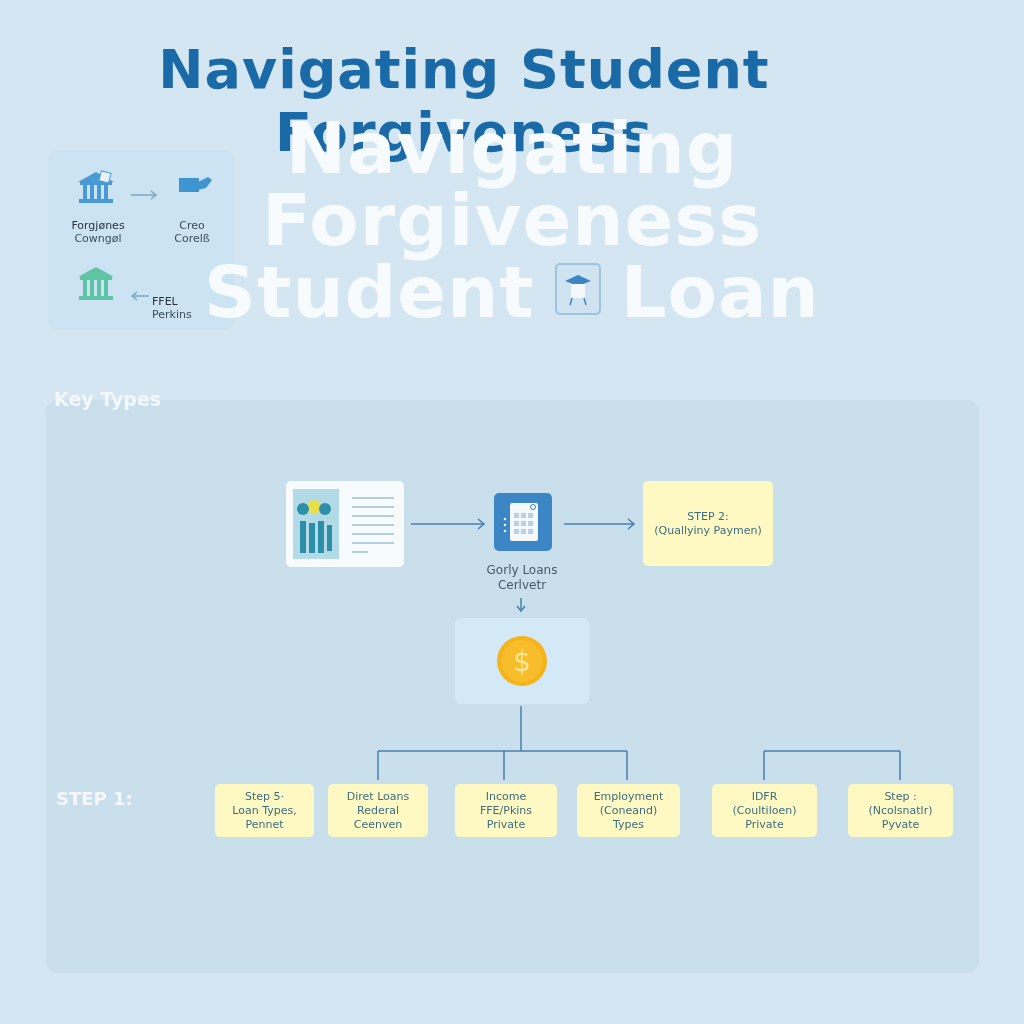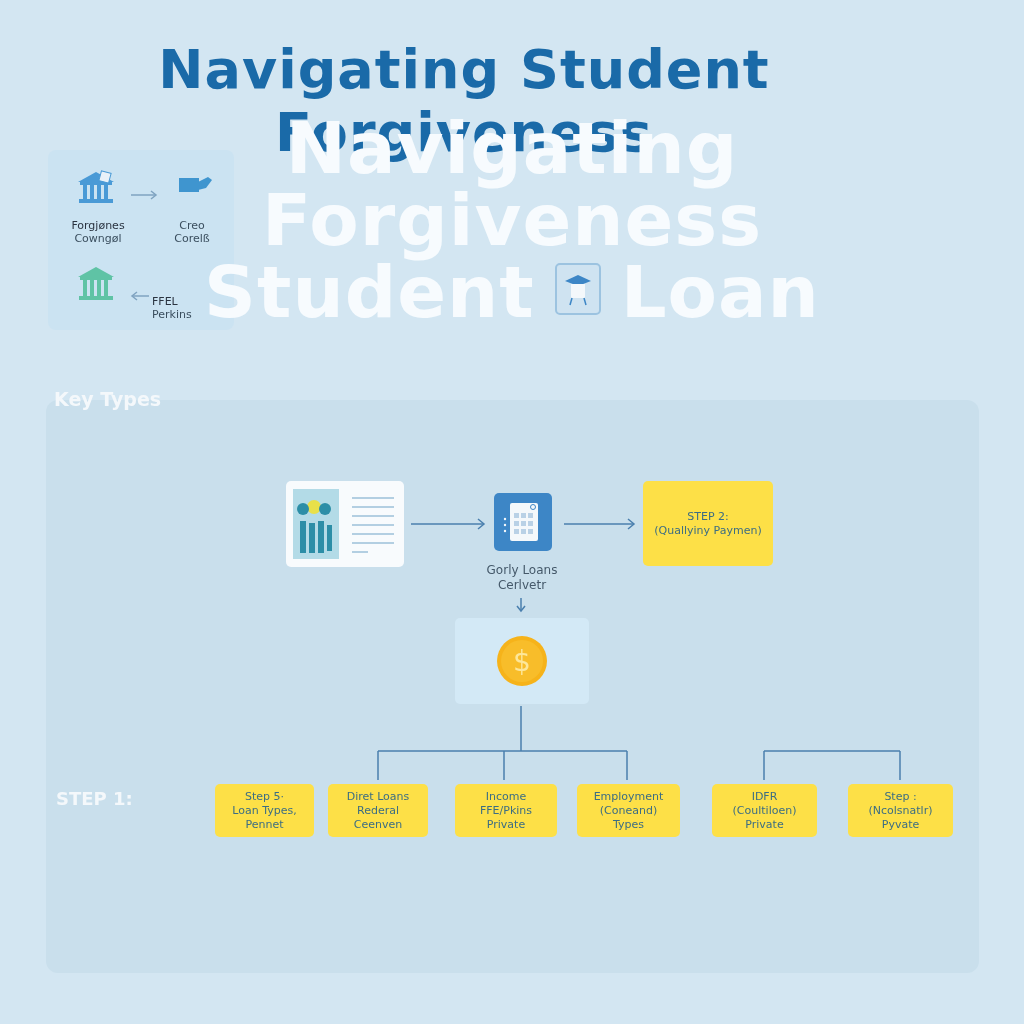--- a/index.html
+++ b/index.html
@@ -41,21 +41,21 @@
     .doc-card {
       left: 286px; top: 481px; width: 118px; height: 86px;
       background: #f8fbfd; border-radius: 5px;
     }
     .calc-card {
       left: 494px; top: 493px; width: 58px; height: 58px;
       background: #3d86c6; border-radius: 5px;
     }
     .node-label { font-size: 12px; color: #45596a; text-align: center; line-height: 15px; }
     .step-box {
-      background: #fde047; border-radius: 5px;
+      background: #fef9c3; border-radius: 5px;
       font-size: 11px; color: #3c6d83; text-align: center;
       display: flex; flex-direction: column; justify-content: center; align-items: center;
       line-height: 14px;
     }
     .coin-box {
       left: 455px; top: 618px; width: 134px; height: 86px;
       background: #d3e9f6; border-radius: 5px;
     }
     .step1-label { left: 56px; top: 788px; font-size: 18px; font-weight: bold; color: #f4f8fb; }
     svg.lines { position: absolute; left: 0; top: 0; pointer-events: none; }

